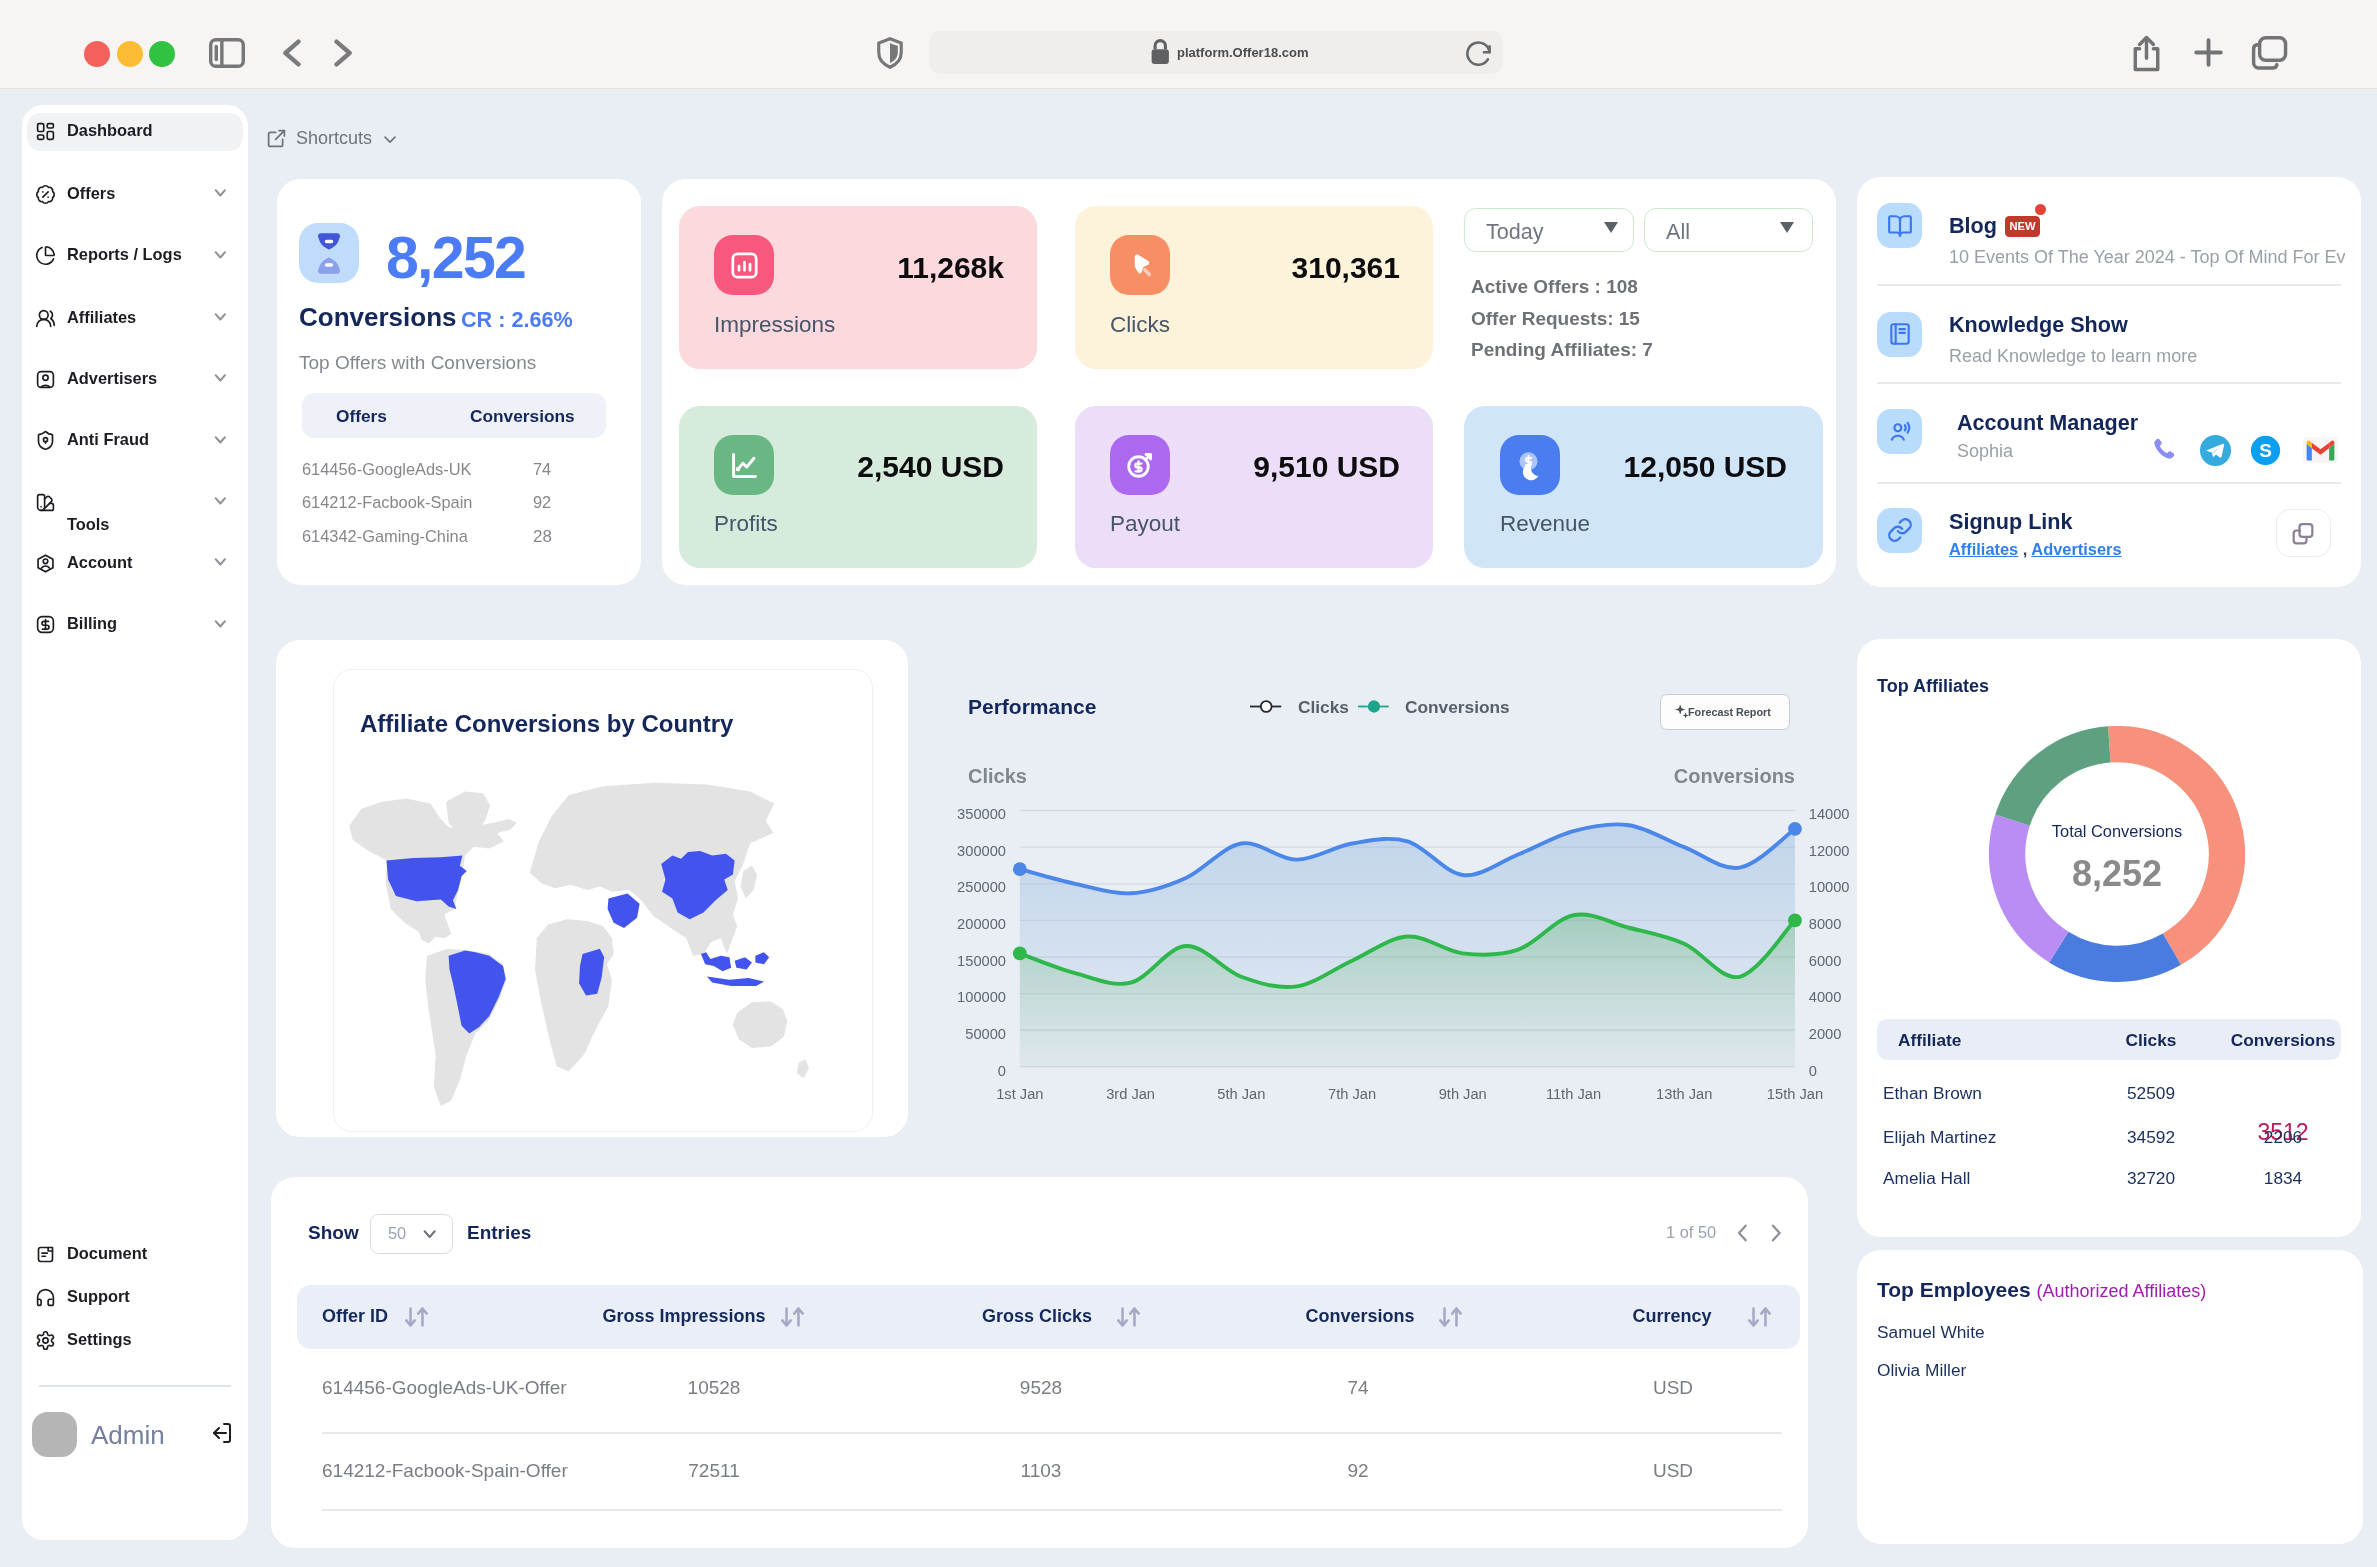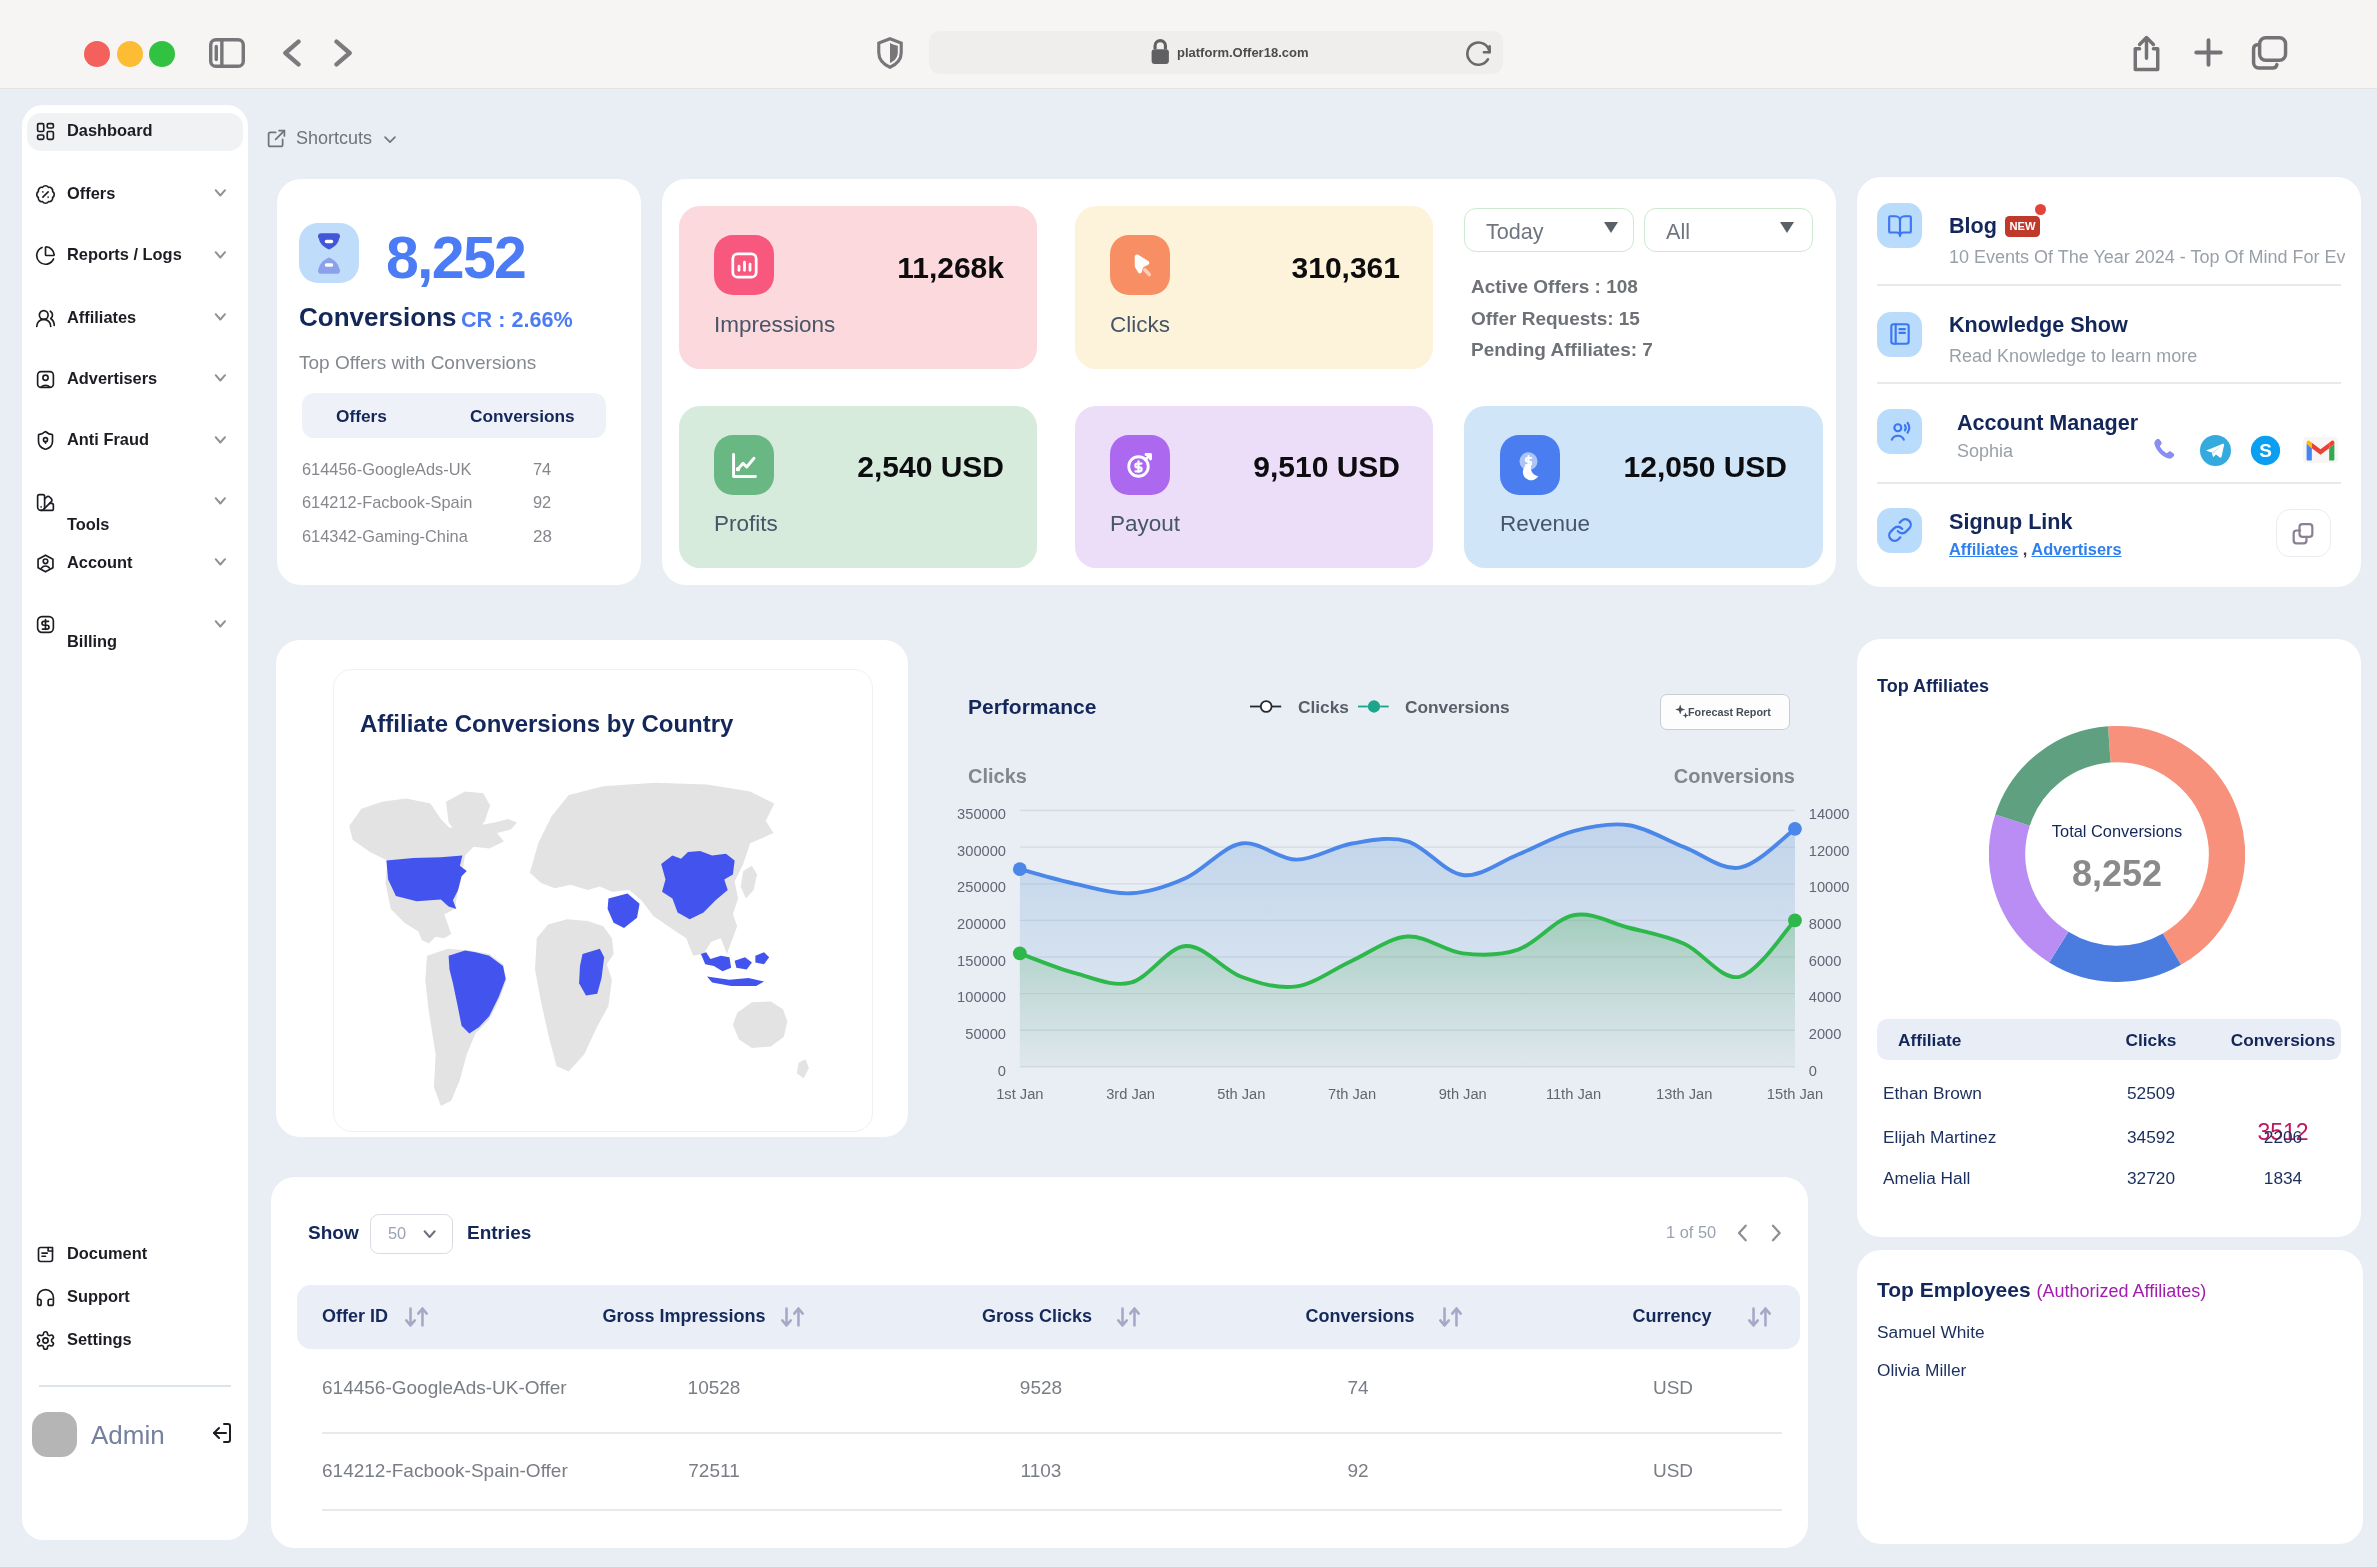--- a/index.html
+++ b/index.html
@@ -124,21 +124,21 @@
   </svg>
 <div class="abs" style="left:67px;top:553px;font-size:16.4px;font-weight:600;color:#1b1d22;">Account</div>
 <svg class="abs" style="left:213px;top:557px" width="14.7" height="10.4" viewBox="0 0 22 15">
     <polyline points="4,3 11,11 18,3" fill="none" stroke="#8e9196" stroke-width="3" stroke-linecap="round" stroke-linejoin="round"></polyline>
   </svg>
 <svg class="abs" style="left:35px;top:614px" width="21" height="21" viewBox="0 0 24 24" fill="none" stroke="#1b1d22" stroke-width="1.9" stroke-linecap="round" stroke-linejoin="round">
     <rect x="3" y="3" width="18" height="18" rx="5"></rect>
     <path d="M12 6.5v11"></path>
     <path d="M15.5 8.5H10.2a2.2 2.2 0 0 0 0 4.4h3.6a2.2 2.2 0 0 1 0 4.4H8.5"></path>
   </svg>
-<div class="abs" style="left:67px;top:614px;font-size:16.4px;font-weight:600;color:#1b1d22;margin-top:18px;">Billing</div>
+<div class="abs" style="left:67px;top:614px;font-size:16.4px;font-weight:600;color:#1b1d22;">Billing</div>
 <svg class="abs" style="left:213px;top:619px" width="14.7" height="10.4" viewBox="0 0 22 15">
     <polyline points="4,3 11,11 18,3" fill="none" stroke="#8e9196" stroke-width="3" stroke-linecap="round" stroke-linejoin="round"></polyline>
   </svg>
 <svg class="abs" style="left:35px;top:1244px" width="21" height="21" viewBox="0 0 24 24" fill="none" stroke="#1b1d22" stroke-width="1.9" stroke-linecap="round" stroke-linejoin="round">
     <path d="M4 6.5A2.5 2.5 0 0 1 6.5 4H15l5 0a0 0 0 0 1 0 0V17.5A2.5 2.5 0 0 1 17.5 20H6.5A2.5 2.5 0 0 1 4 17.5Z"></path>
     <path d="M15 4v4h5"></path>
     <path d="M8 10.5h6"></path>
     <path d="M8 14h4"></path>
   </svg>
 <div class="abs" style="left:67px;top:1244px;font-size:16.4px;font-weight:600;color:#1b1d22;">Document</div>

